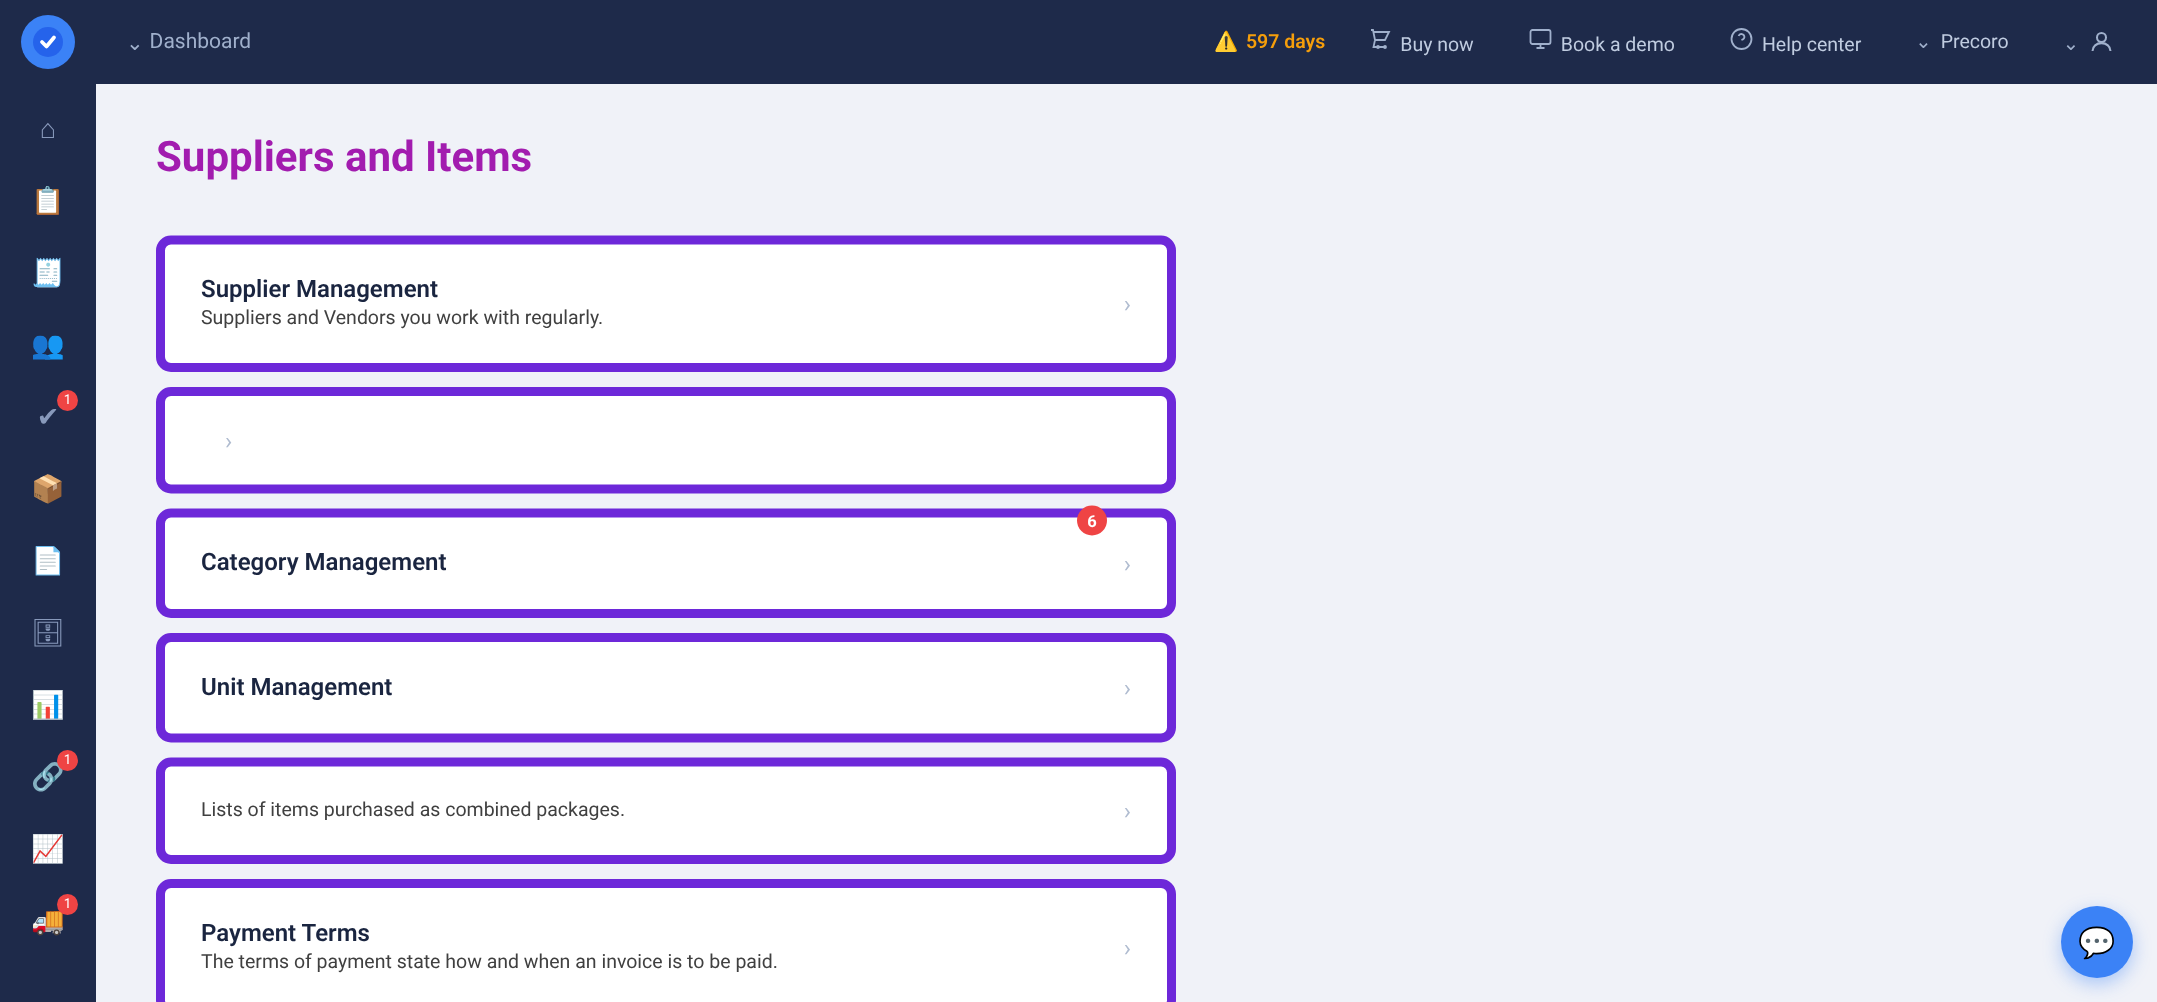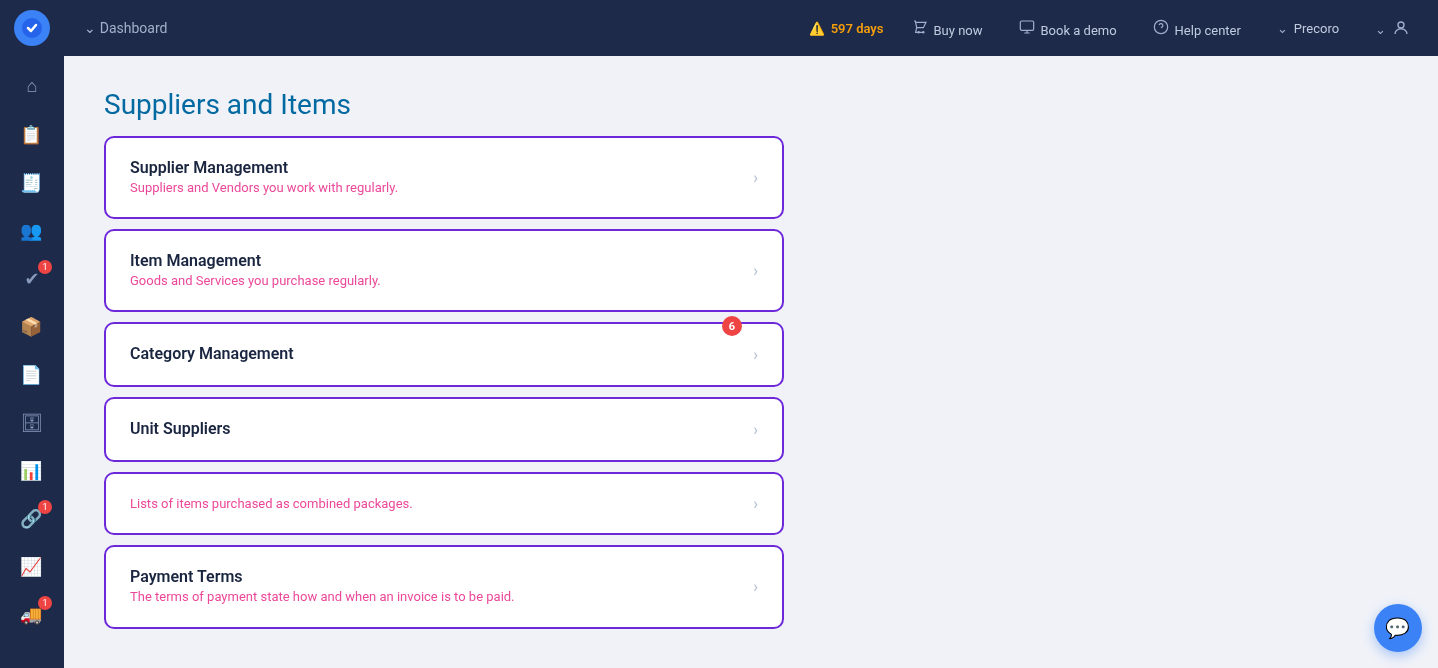--- a/index.html
+++ b/index.html
@@ -115,54 +115,54 @@
 
     
     .content {
       flex: 1;
       overflow-y: auto;
       padding: 32px 40px;
       background: #f0f2f8;
     }
     .page-title {
       font-size: 28px;
-      font-weight: 400;
-      color: #0369a1;
-      margin-bottom: 15px;
+      font-weight: 700;
+      color: #a21caf;
+      margin-bottom: 36px;
     }
 
     
     .card-list {
       display: flex;
       flex-direction: column;
       gap: 2px;
       max-width: 680px;
     }
     .card {
       background: white;
       border-radius: 10px;
       padding: 20px 24px;
       display: flex;
       align-items: center;
       cursor: pointer;
-      border: 2px solid #6d28d9;
+      border: 6px solid #6d28d9;
       margin-bottom: 8px;
       position: relative;
       transition: box-shadow 0.15s;
     }
     .card-text { flex: 1; }
     .card-title {
       font-size: 16px;
       font-weight: 600;
       color: #1a2540;
       margin-bottom: 2px;
     }
     .card-desc {
       font-size: 13px;
-      color: #ec4899;
+      color: #404040;
       line-height: 1.4;
     }
     .card-arrow {
       color: #b0bcd0;
       font-size: 16px;
       margin-left: 16px;
     }
     .card-badge {
       position: absolute;
       top: -8px;
@@ -283,36 +283,32 @@
     <h1 class="page-title">Suppliers and Items</h1>
     <div class="card-list" id="card-list">
         <div class="card">
           <div class="card-text">
             <div class="card-title">Supplier Management</div>
             <div class="card-desc">Suppliers and Vendors you work with regularly.</div>
           </div>
           <div class="card-arrow">›</div>
         </div>
         <div class="card">
-          <div class="card-text">
-            <div class="card-title">Item Management</div>
-            <div class="card-desc">Goods and Services you purchase regularly.</div>
-          </div>
           <div class="card-arrow">›</div>
         </div>
         <div class="card">
           <div class="card-badge">6</div>
           <div class="card-text">
             <div class="card-title">Category Management</div>
           </div>
           <div class="card-arrow">›</div>
         </div>
         <div class="card">
           <div class="card-text">
-            <div class="card-title">Unit Suppliers</div>
+            <div class="card-title">Unit Management</div>
           </div>
           <div class="card-arrow">›</div>
         </div>
         <div class="card">
           <div class="card-text">
             <div class="card-desc">Lists of items purchased as combined packages.</div>
           </div>
           <div class="card-arrow">›</div>
         </div>
         <div class="card">

